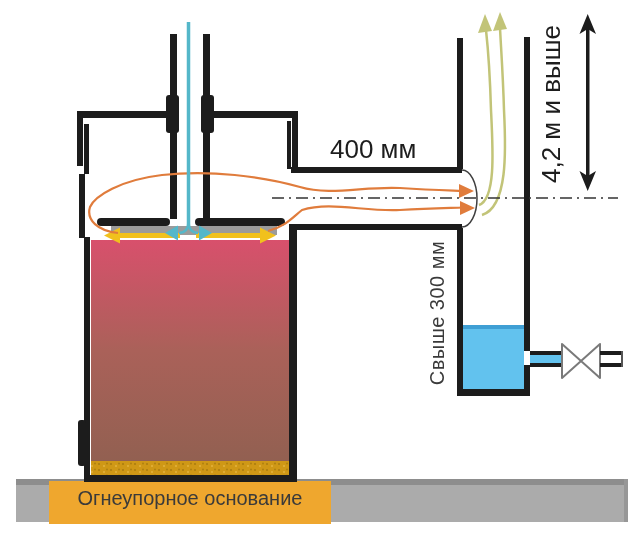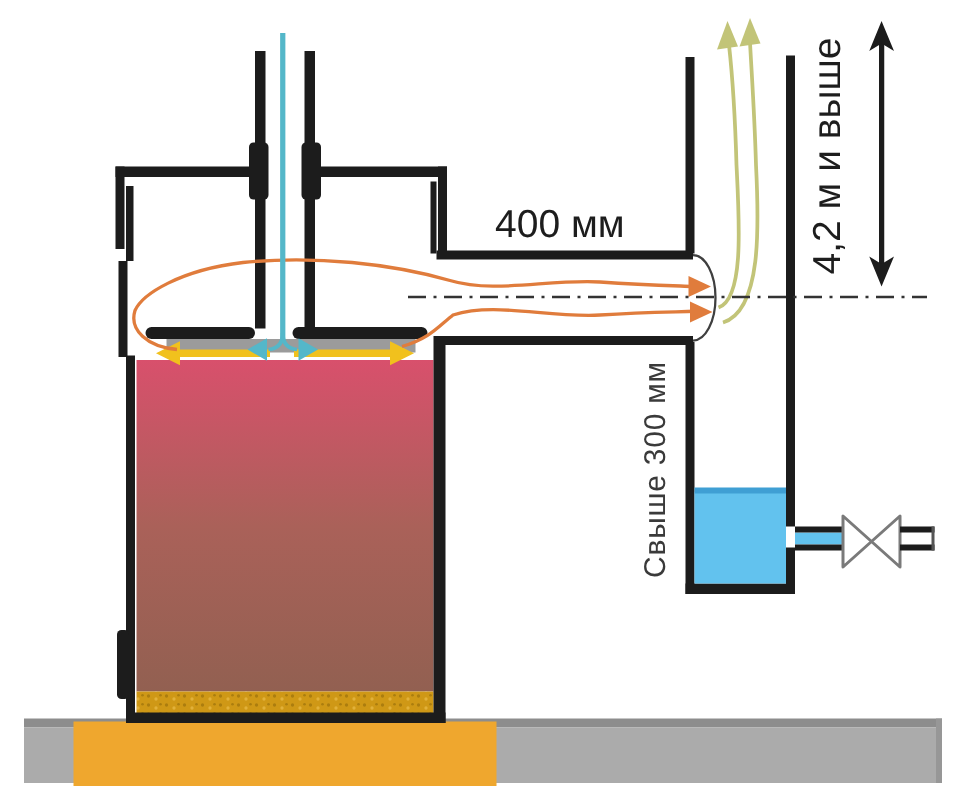--- a/index.html
+++ b/index.html
@@ -154,14 +154,15 @@
   <g style="fill:var(--outline,#1c1c1c)">
     <rect x="586" y="28" width="3.5" height="149"></rect>
     <path d="M587.7,14 L579.5,34 L587.7,29 L596,34 Z"></path>
     <path d="M587.7,191 L579.5,171 L587.7,176 L596,171 Z"></path>
   </g>
 </svg>
 
 <div class="lbl lbl-pipe">400 мм</div>
 <div class="lbl lbl-chimney">4,2 м и выше</div>
 <div class="lbl lbl-depth">Свыше 300 мм</div>
+<div class="lbl lbl-base">Огнеупорное основание</div>
 
 </div>
 
 </body></html>

